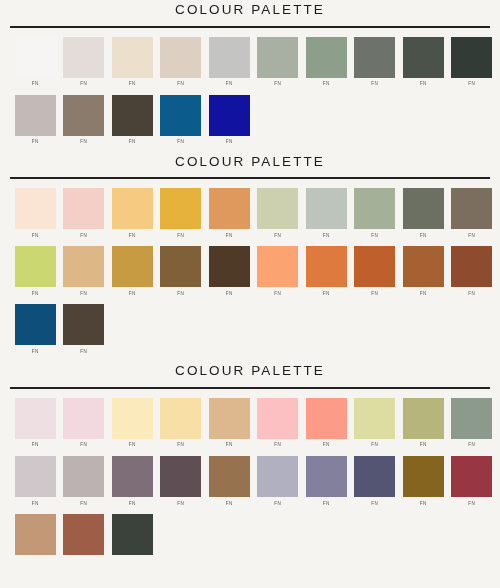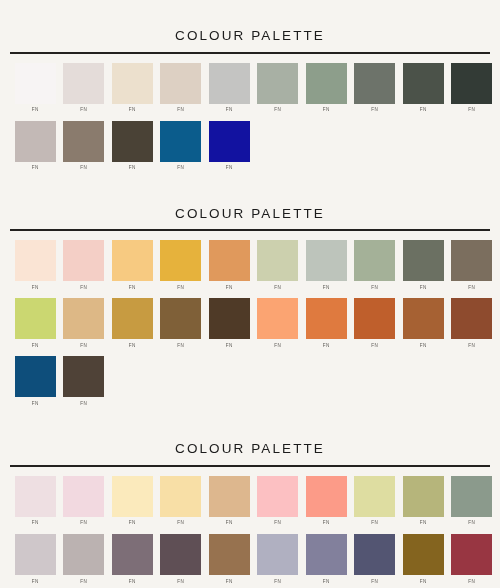--- a/index.html
+++ b/index.html
@@ -25,21 +25,21 @@
     box-sizing: border-box;
     padding: 0 0 0 0;
   }
   .section-title {
     text-align: center;
     font-size: 13.5px;
     letter-spacing: 2.1px;
     color: #1c1c1c;
     font-weight: 400;
     font-family: "Liberation Sans", sans-serif;
-    padding: 28px 0 9px 0;
+    padding: 2px 0 9px 0;
     margin: 0;
     text-transform: uppercase;
     line-height: 1;
   }
   .rule {
     height: 2px;
     background: #23211f;
     margin: 0 10px 0 10px;
   }
   .swatch-grid {

